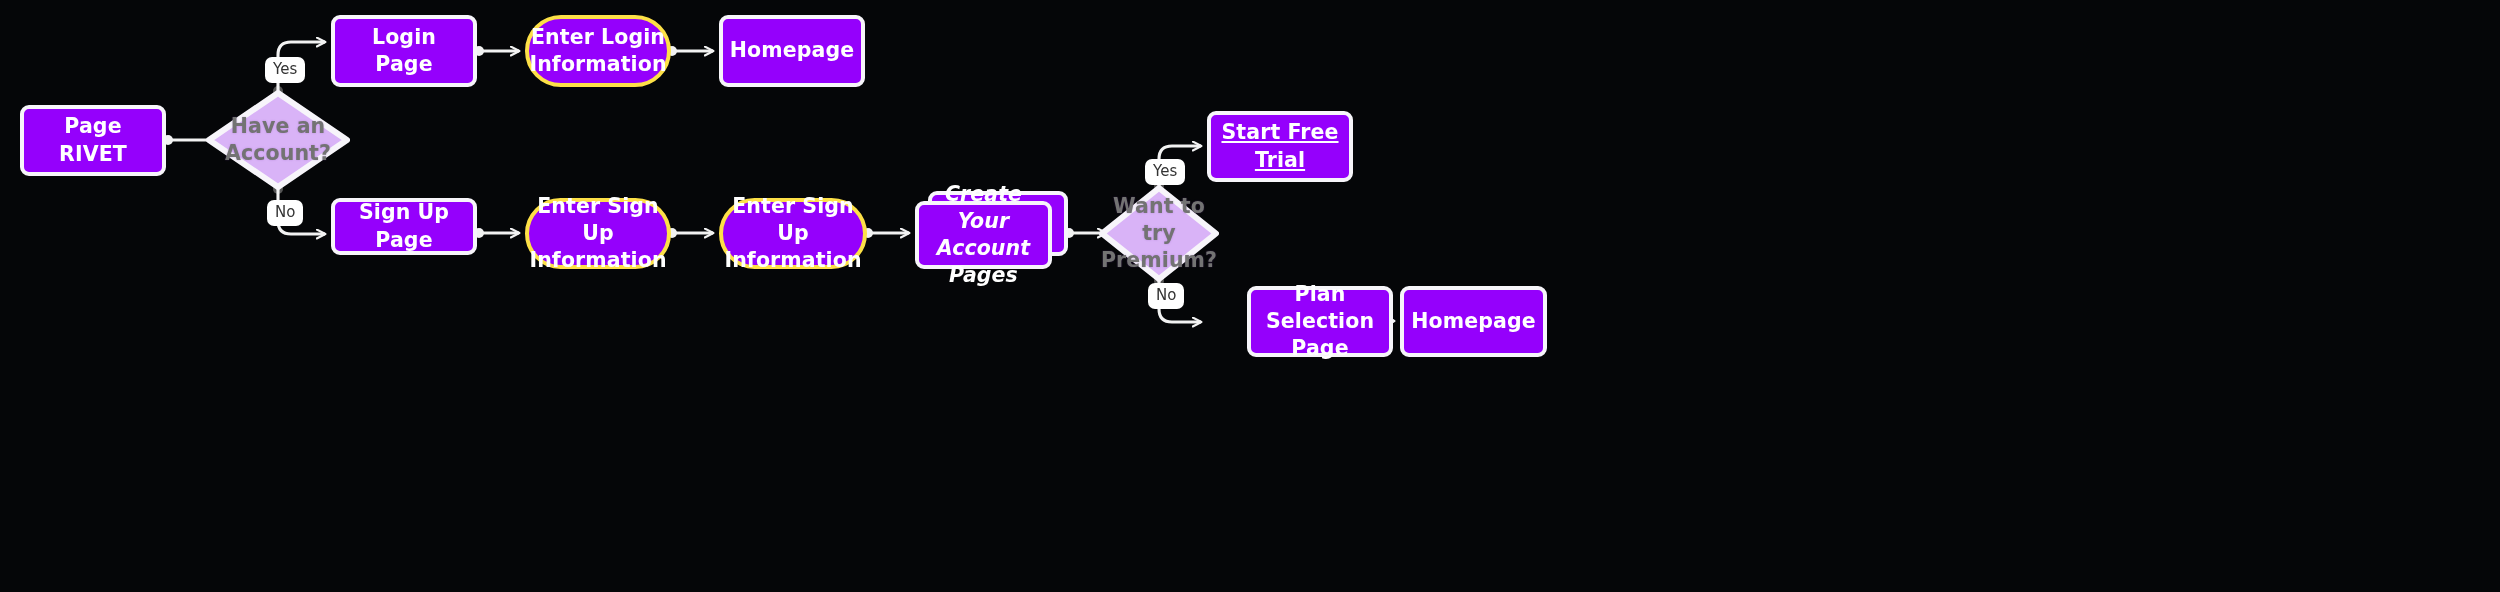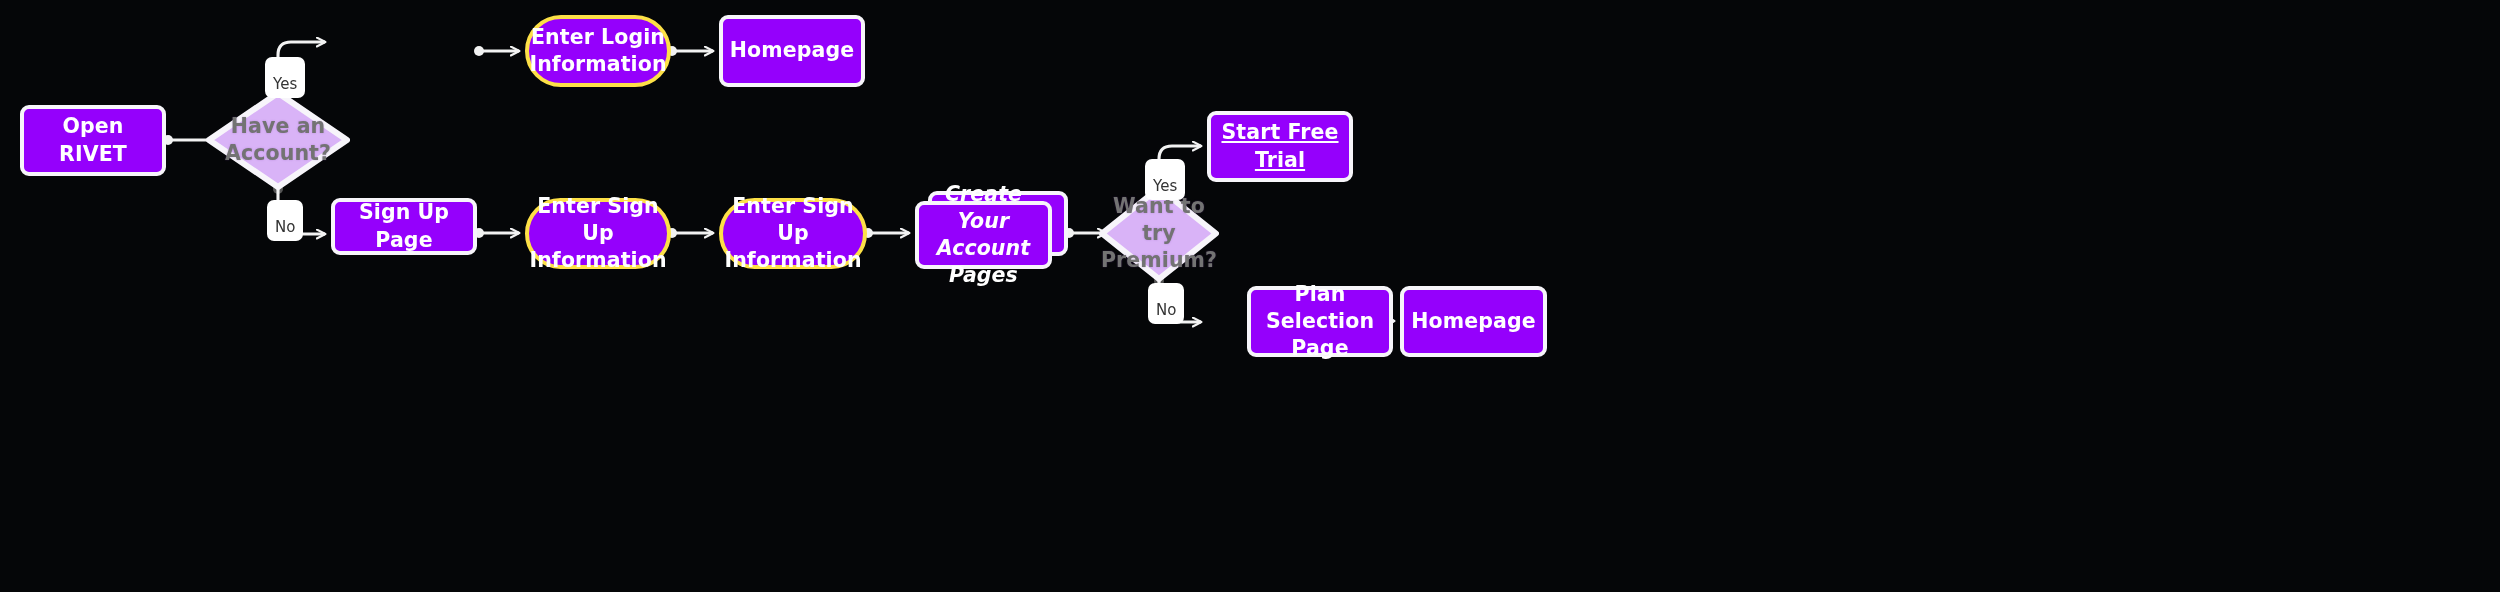--- a/index.html
+++ b/index.html
@@ -105,21 +105,21 @@
     padding: 4px 8px;
     font-style: italic;
   }
   .edge-label {
     position: absolute;
     background: #ffffff;
     color: #333333;
     font-size: 15px;
     font-weight: normal;
     line-height: 1;
-    padding: 20px 8px 6px 8px;
+    padding: 5px 8px 6px 8px;
     border-radius: 7px;
     z-index: 8;
     white-space: nowrap;
     text-align: center;
   }
 </style>
 </head>
 <body>
 
 <div id="flow-root">
@@ -189,30 +189,33 @@
 
       <g>
         <circle cx="1354" cy="321" r="5" fill="#f2f2f2" stroke="none"></circle>
         <path d="M 1354 321 L 1394 321" marker-end="url(#arrowhead)"></path>
       </g>
 
     </g>
   </svg>
 
   <div class="node node-process" style="left:20px; top:105px; width:146px; height:71px;">
-    <span>Open RIVET</span>
+    <span>Page RIVET</span>
   </div>
 
   <div class="node node-decision" style="left:206px; top:90px; width:144px; height:100px;">
     <svg class="diamond-shape" viewBox="0 0 144 100" preserveAspectRatio="none">
       <polygon points="72,3 141,50 72,97 3,50" fill="#d9b3f7" stroke="#f7f5fa" stroke-width="6" stroke-linejoin="round"></polygon>
     </svg>
     <span class="dlabel">Have an Account?</span>
   </div>
 
+  <div class="node node-process" style="left:331px; top:15px; width:146px; height:72px;">
+    <span>Login Page</span>
+  </div>
 
   <div class="node node-stadium" style="left:525px; top:15px; width:146px; height:72px;">
     <span>Enter Login Information</span>
   </div>
 
   <div class="node node-process" style="left:719px; top:15px; width:146px; height:72px;">
     <span>Homepage</span>
   </div>
 
   <div class="node node-process" style="left:331px; top:198px; width:146px; height:57px;">

